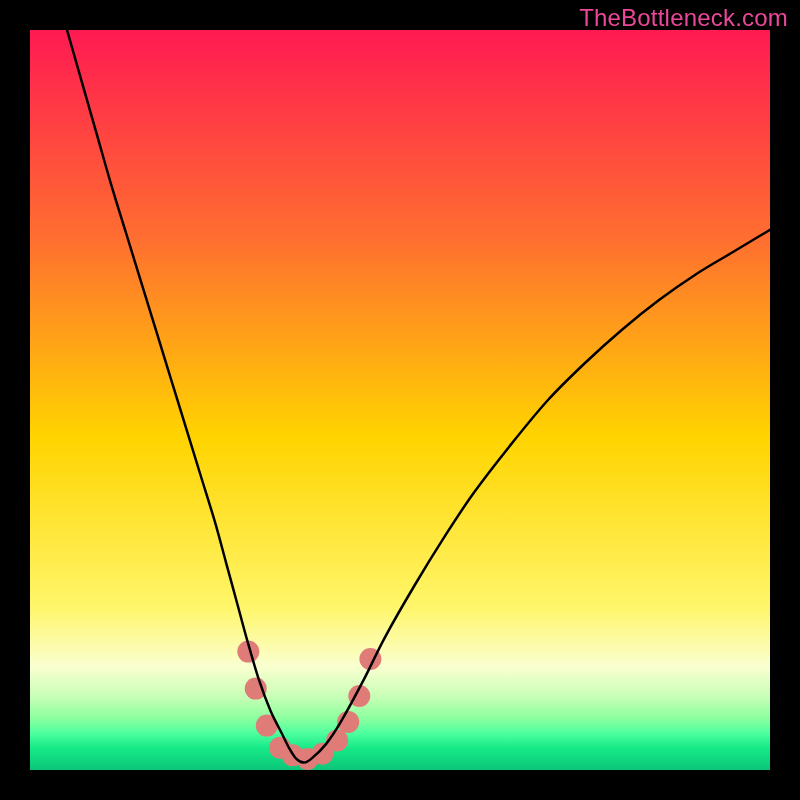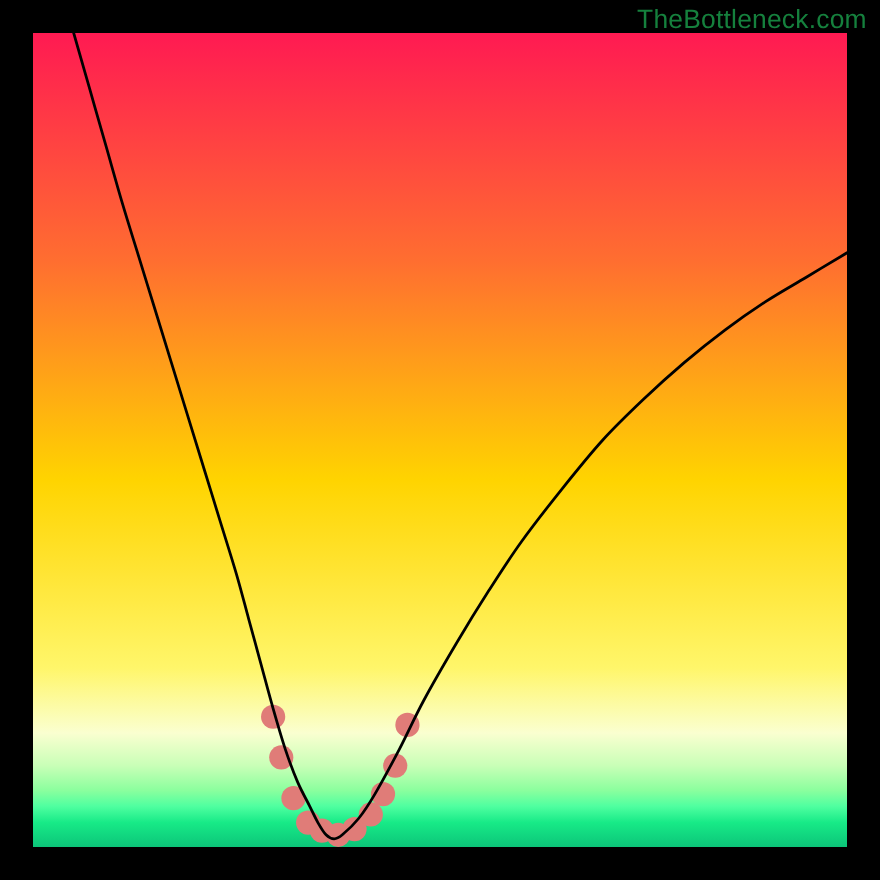--- a/index.html
+++ b/index.html
@@ -21,21 +21,21 @@
     left: 30px;
     top: 30px;
     width: 740px;
     height: 740px;
     overflow: hidden;
   }
   .watermark {
     position: absolute;
     top: 4px;
     right: 12px;
-    color: #15803d;
+    color: #ec4899;
     font-size: 24px;
     font-weight: 500;
     letter-spacing: 0.2px;
     user-select: none;
     z-index: 5;
   }
   svg { display: block; }
 </style>
 </head>
 <body>

